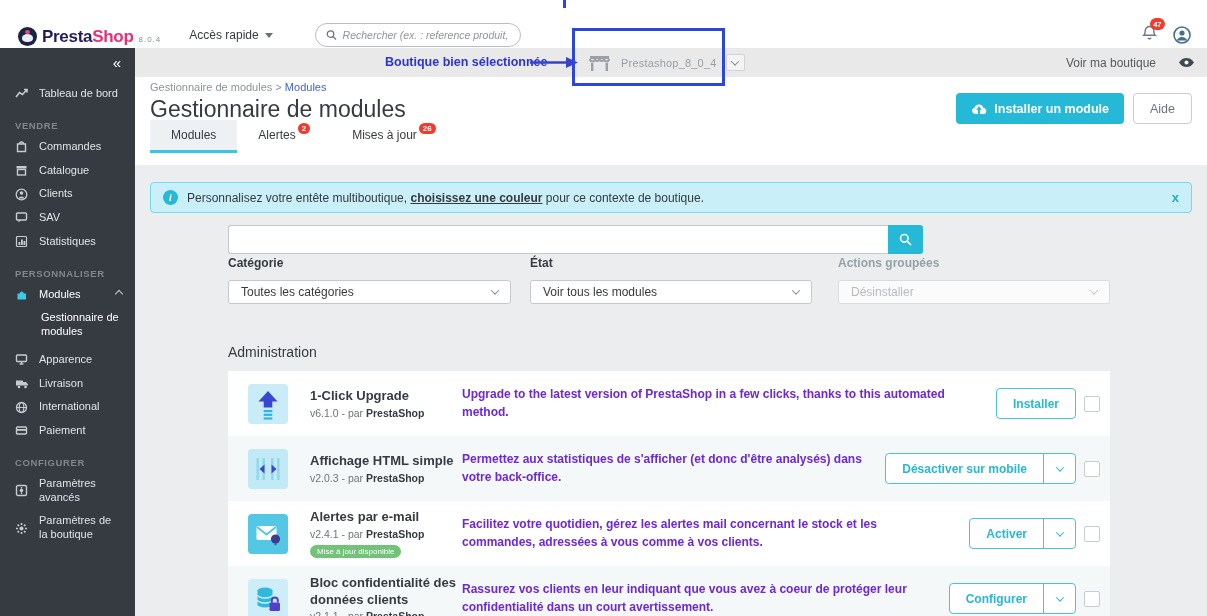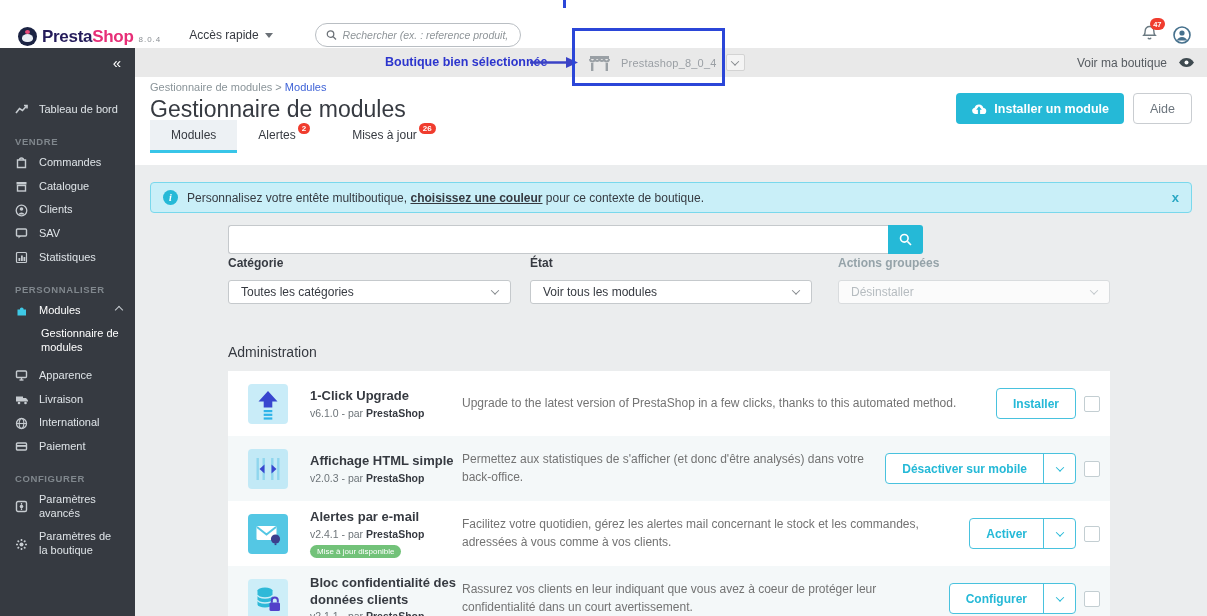--- a/index.html
+++ b/index.html
@@ -26,21 +26,21 @@
   .bell-wrap { position:relative; cursor:pointer; }
   .notif-badge { position:absolute; top:-7px; right:-8px; background:#f03c2e; color:#fff; font-size:7.5px; font-weight:bold; border-radius:8px; padding:1.5px 3.5px; }
 
   
   .ctx-bar { position:absolute; left:135px; top:48px; right:0; height:29px; background:#e9e9e9; }
   .annotation-label { position:absolute; left:250px; top:7px; color:#2c35cd; font-weight:bold; font-size:12.5px; }
   .annotation-arrow { position:absolute; left:395px; top:9px; }
   .shop-selector { position:absolute; left:452px; top:0; height:29px; display:flex; align-items:center; gap:9px; cursor:pointer; }
   .shop-name { font-size:11px; color:#9a9fa4; letter-spacing:.2px; }
   .shop-chev-box { width:19px; height:17px; background:#f4f4f4; border:1px solid #d3d3d3; border-radius:2px; display:flex; align-items:center; justify-content:center; }
-  .view-shop { position:absolute; right:12px; top:0; height:29px; display:flex; align-items:center; gap:11px; font-size:12px; color:#565b60; cursor:pointer; }
+  .view-shop { position:absolute; right:12px; top:0; height:29px; display:flex; align-items:center; gap:22px; font-size:12px; color:#565b60; cursor:pointer; }
   .blue-box { position:absolute; left:572px; top:28px; width:153px; height:58px; border:3px solid #2b46d8; z-index:6; pointer-events:none; }
 
   .chev { display:inline-block; width:6px; height:6px; border-right:1.7px solid #85898d; border-bottom:1.7px solid #85898d; transform:rotate(45deg) translate(-1px,-1px); }
   .chev.up { transform:rotate(-135deg); }
   .chev.teal { border-color:#25b9d7; }
 
   
   .sidebar { position:absolute; left:0; top:48px; width:135px; bottom:0; background:#363a41; color:#dfe4e8; font-size:11px; }
   .side-collapse { height:29px; line-height:29px; text-align:right; padding-right:14px; font-size:15px; color:#fff; cursor:pointer; }
   .side-item { display:flex; align-items:center; gap:10px; padding:5px 0 5px 15px; cursor:pointer; }
@@ -85,21 +85,21 @@
 
   .panel { position:absolute; left:93px; top:206px; width:882px; }
   .mod-row { display:flex; align-items:center; height:65px; background:#fff; padding:0 10px 0 20px; }
   .mod-row.alt { background:#f4f8f9; }
   .mod-icon { flex:0 0 40px; margin-right:22px; }
   .mod-head { flex:0 0 152px; }
   .mod-title { font-size:13px; font-weight:bold; color:#363a41; line-height:1.25; }
   .mod-version { font-size:10.5px; color:#6d7479; margin-top:2px; }
   .mod-version b { color:#363a41; }
   .badge-green { display:inline-block; background:#72c279; color:#fff; font-size:8px; border-radius:8px; padding:2px 7px; margin-top:3px; }
-  .mod-desc { flex:1; font-size:12px; color:#737373; line-height:1.45; padding-right:18px; }
+  .mod-desc { flex:1; font-size:12px; color:#6d28d9; line-height:1.45; padding-right:18px;font-weight:bold; }
   .mod-actions { display:flex; align-items:center; gap:8px; margin-left:auto; }
   .btn-outline { display:flex; align-items:stretch; border:1px solid #49c2de; border-radius:4px; background:#fff; overflow:hidden; height:31px; cursor:pointer; }
   .btn-outline .main { padding:0 16px; display:flex; align-items:center; color:#25b9d7; font-size:12px; font-weight:bold; }
   .btn-outline .dd { width:32px; display:flex; align-items:center; justify-content:center; border-left:1px solid #49c2de; }
   .checkbox { width:16px; height:16px; border:1px solid #c3ced2; border-radius:2px; background:#fff; cursor:pointer; }
 </style>
 </head>
 <body>
 
 <div class="screen">
@@ -164,21 +164,21 @@
           <path d="M1 5.5 C3.5 1.8 6 1 8.5 1 s5 .8 7.5 4.5 C13.5 9.2 11 10 8.5 10 S3.5 9.2 1 5.5 Z" fill="#3f4a50"></path>
           <circle cx="8.5" cy="5.5" r="2" fill="#fff"></circle>
         </svg>
     </div>
   </div>
   <div class="blue-box"></div>
 
   <div class="sidebar">
     <div class="side-collapse">«</div>
 
-    <div class="side-item" style="margin-top:21px">
+    <div class="side-item" style="margin-top:5px">
       <span class="side-icon">
           <svg width="14" height="13" viewBox="0 0 14 13">
             <polyline points="1,10 4.5,5.5 7.5,7.5 12,2.5" fill="none" stroke="#c6cbd0" stroke-width="1.6"></polyline>
             <polyline points="9,2.5 12,2.5 12,5.5" fill="none" stroke="#c6cbd0" stroke-width="1.6"></polyline>
           </svg>
         </span>
       <span class="lbl">Tableau de bord</span>
     </div>
 
     <div class="side-sec">VENDRE</div>

